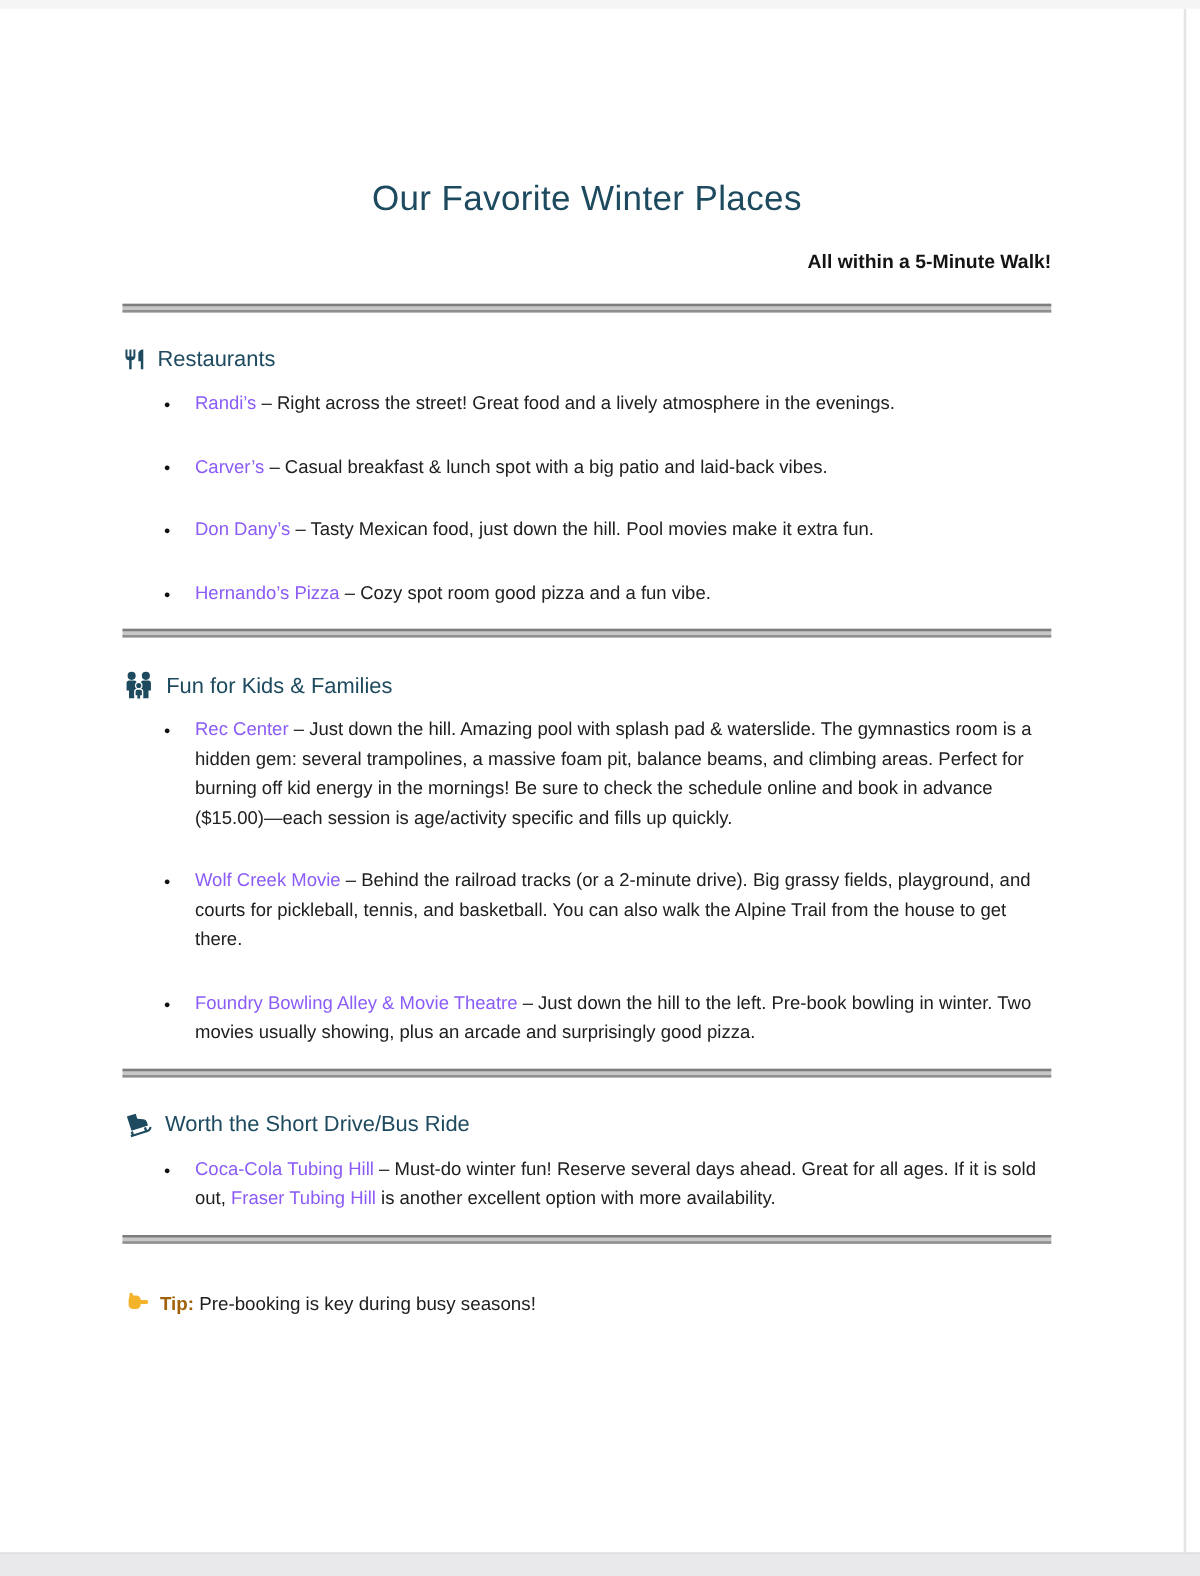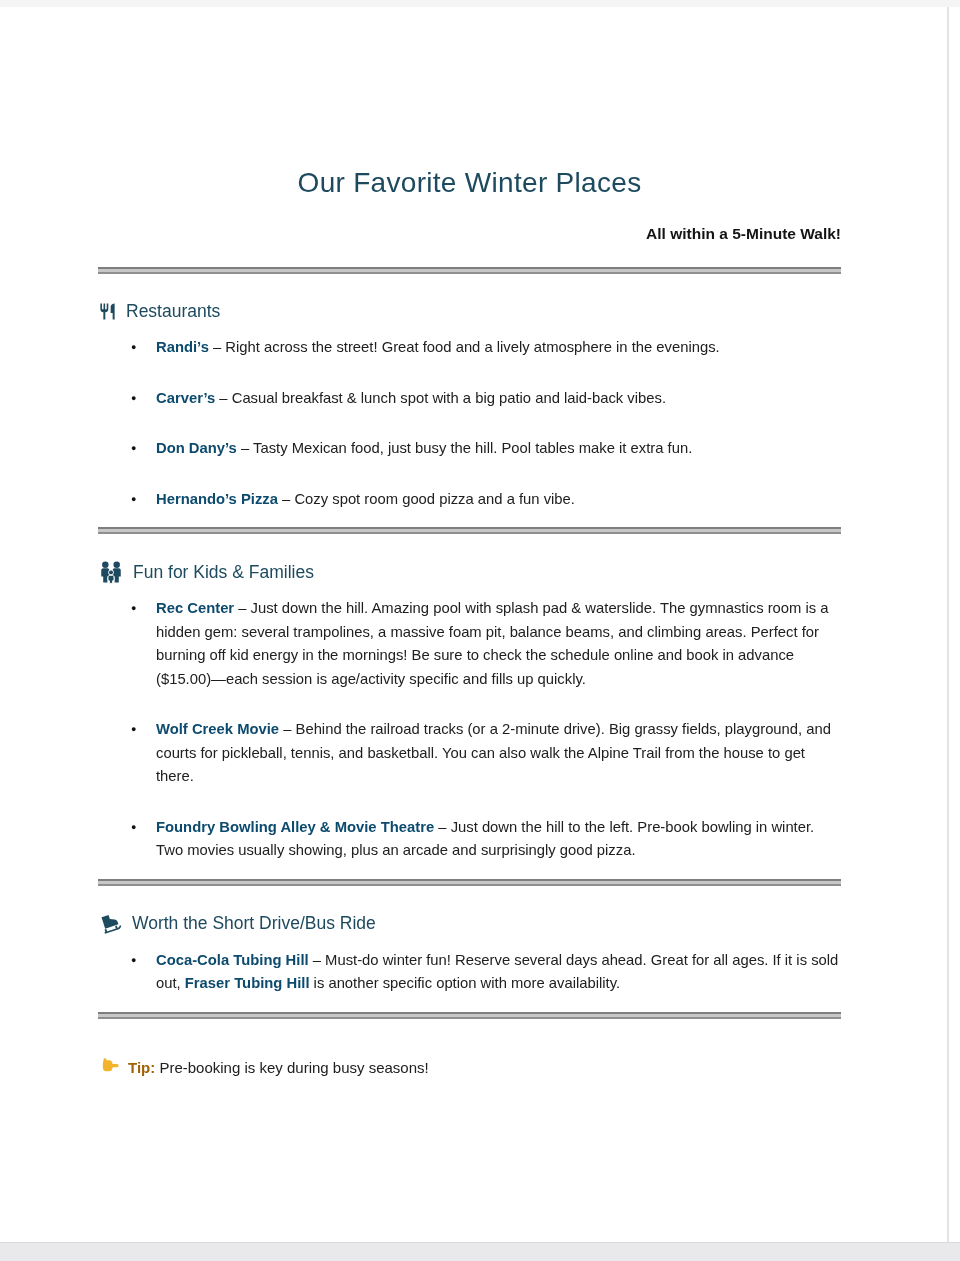--- a/index.html
+++ b/index.html
@@ -19,21 +19,20 @@
     position: absolute; bottom: 0; left: 0; right: 0; height: 18px;
     background: #e9e9ec; border-top: 1px solid #dadadd;
   }
   .right-edge {
     position: absolute; top: 7px; right: 11px; bottom: 18px; width: 2px;
     background: #e4e4e6;
   }
   .content {
     width: 743px;
     margin-left: 98px;
-    margin-top: 24px;
   }
   .doc-title {
     padding-top: 143px;
     text-align: center;
     font-size: 28px;
     font-weight: 500;
     letter-spacing: 0.3px;
     color: #1d4a5e;
   }
   .doc-subtitle {
@@ -78,21 +77,21 @@
   }
   ul.place-list li:last-child { margin-bottom: 0; }
   ul.place-list li::before {
     content: "●";
     position: absolute;
     left: 3px; top: 0;
     font-size: 9px;
     line-height: 23.5px;
     color: #111;
   }
-  .place-name { font-weight: bold; color: #0c4a6e; }
+  .place-name { font-weight: normal; color: #8b5cf6; }
   .tip-row {
     display: flex;
     align-items: center;
     gap: 9px;
     margin-top: 38px;
     font-size: 15px;
     color: #202020;
   }
   .tip-label { font-weight: bold; color: #a16207; }
 </style>
@@ -121,21 +120,21 @@
     <li>
       <b class="place-name">Randi’s</b>
       <span>– Right across the street! Great food and a lively atmosphere in the evenings.</span>
     </li>
     <li>
       <b class="place-name">Carver’s</b>
       <span>– Casual breakfast &amp; lunch spot with a big patio and laid-back vibes.</span>
     </li>
     <li>
       <b class="place-name">Don Dany’s</b>
-      <span>– Tasty Mexican food, just busy the hill. Pool tables make it extra fun.</span>
+      <span>– Tasty Mexican food, just down the hill. Pool movies make it extra fun.</span>
     </li>
     <li>
       <b class="place-name">Hernando’s Pizza</b>
       <span>– Cozy spot room good pizza and a fun vibe.</span>
     </li>
   </ul>
 
   <div class="rule"></div>
 
   <div class="section-heading">
@@ -179,21 +178,21 @@
           <rect x="5" y="16.8" width="2" height="3.2"></rect>
           <rect x="17" y="16.8" width="2" height="3.2"></rect>
         </g>
       </svg>
     </span>
     <span>Worth the Short Drive/Bus Ride</span>
   </div>
   <ul class="place-list">
     <li>
       <b class="place-name">Coca-Cola Tubing Hill</b>
-      <span>– Must-do winter fun! Reserve several days ahead. Great for all ages. If it is sold out, </span><b class="place-name">Fraser Tubing Hill</b><span> is another specific option with more availability.</span>
+      <span>– Must-do winter fun! Reserve several days ahead. Great for all ages. If it is sold out, </span><b class="place-name">Fraser Tubing Hill</b><span> is another excellent option with more availability.</span>
     </li>
   </ul>
 
   <div class="rule"></div>
 
   <div class="tip-row">
     <span class="hicon">
       <svg width="21" height="18" viewBox="0 0 26 20">
         <g fill="#f3b32b">
           <rect x="6" y="3" width="12" height="13.5" rx="4.5"></rect>

